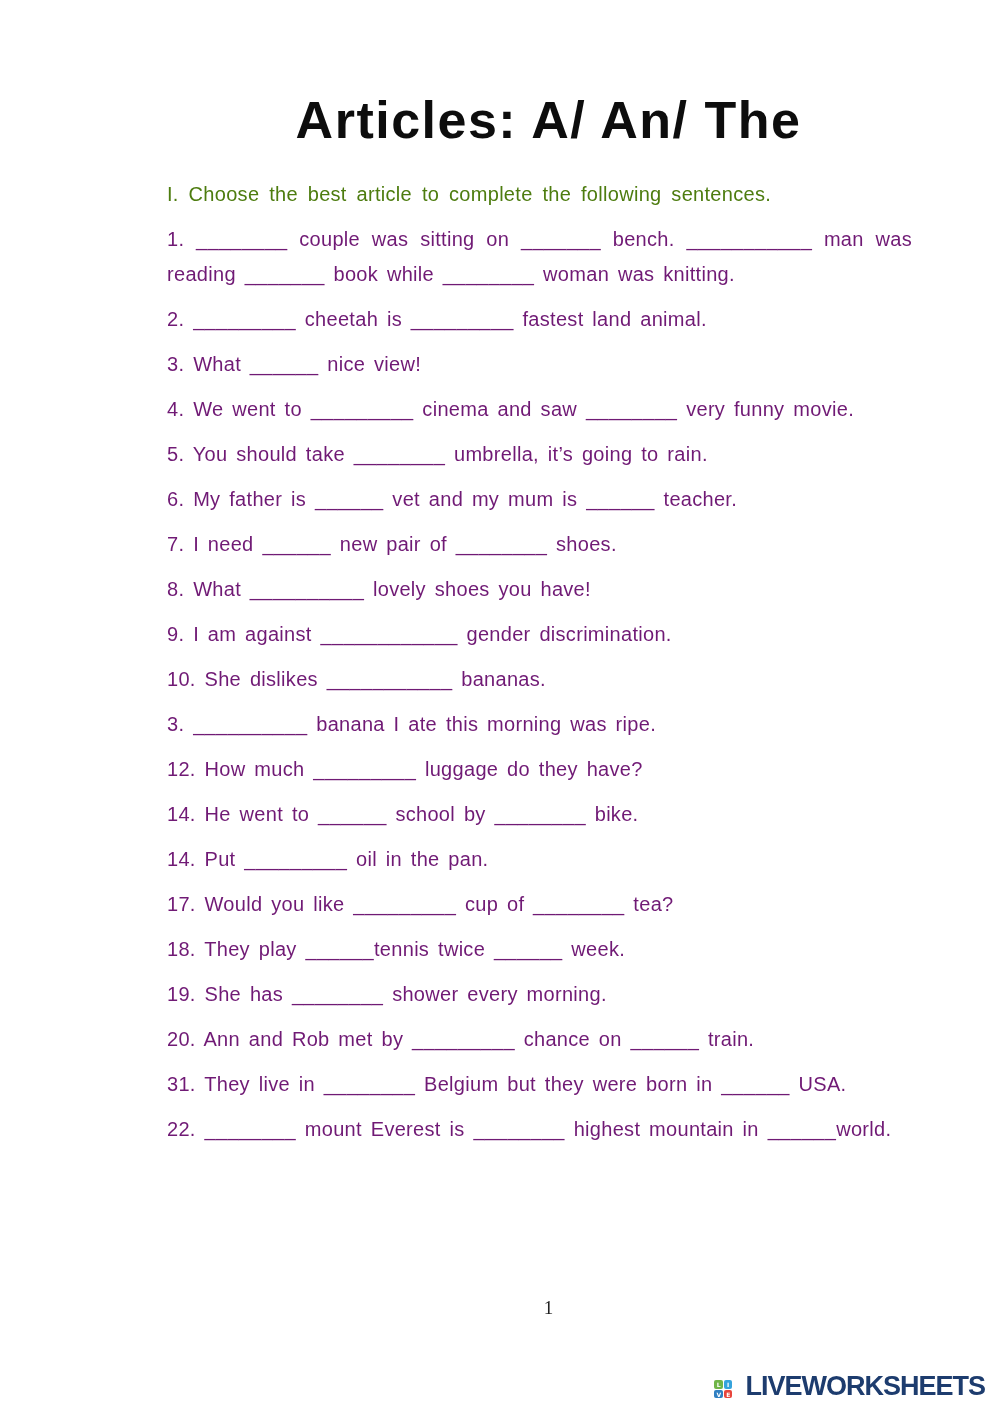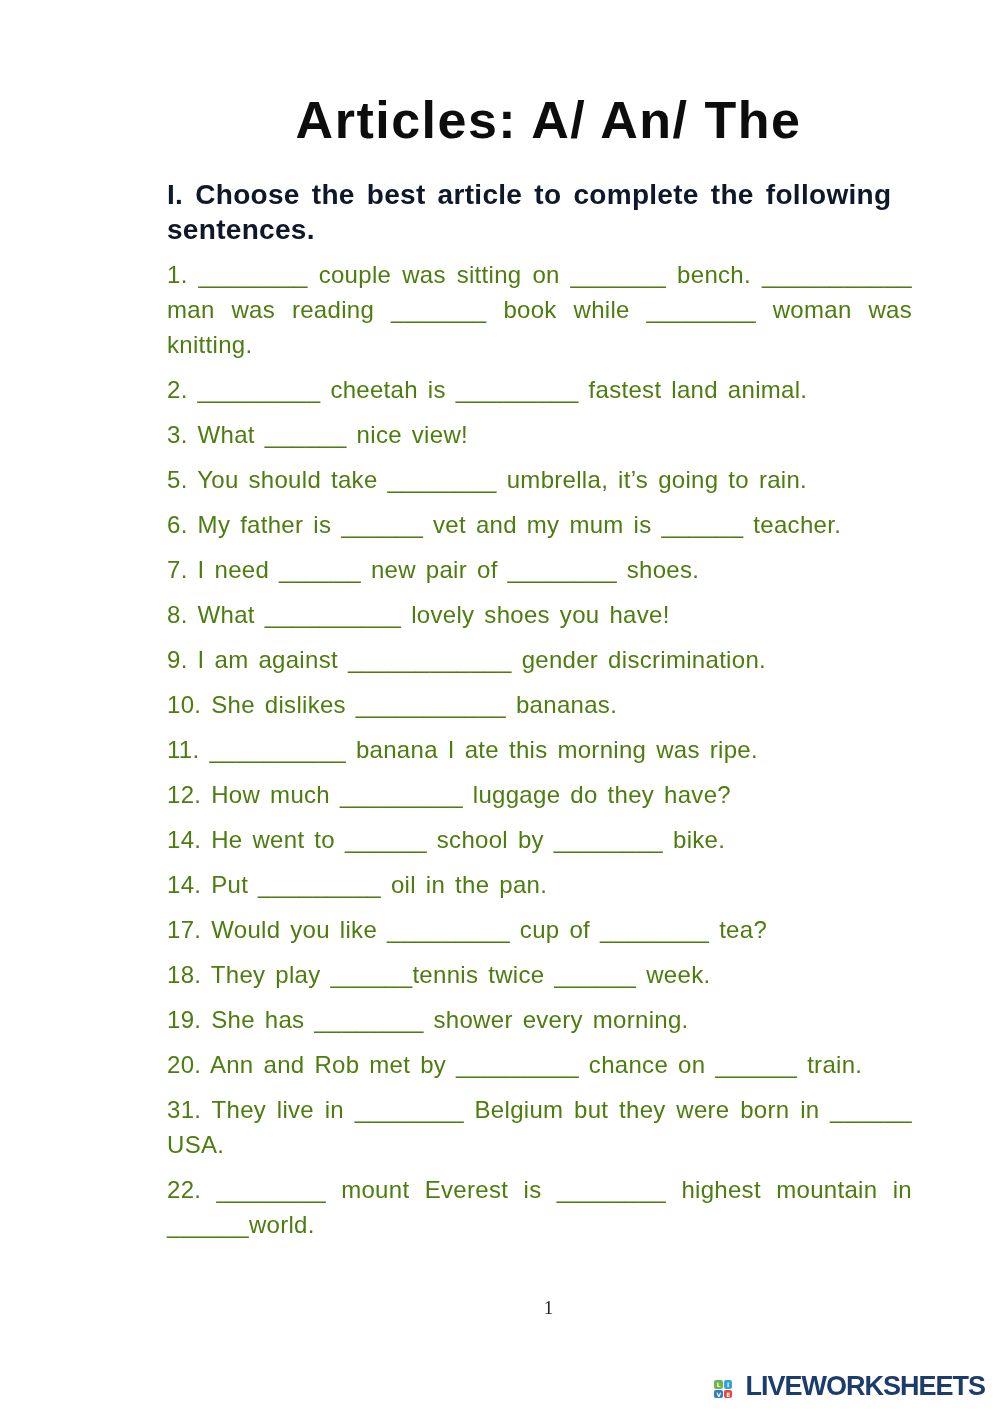--- a/index.html
+++ b/index.html
@@ -31,35 +31,35 @@
     text-align: center;
     font-size: 52px;
     line-height: 50px;
     font-weight: bold;
     letter-spacing: 1.5px;
     color: #0d0d0d;
     white-space: nowrap;
   }
   .instruction {
     margin: 32px 0 10px 0;
-    font-size: 28px;
+    font-size: 20px;
     line-height: 35px;
-    font-weight: bold;
+    font-weight: normal;
     letter-spacing: 0.3px;
     word-spacing: 4px;
-    color: #0f172a;
+    color: #4d7c0f;
   }
   .sentence {
     margin: 0 18px 10px 0;
-    font-size: 24px;
+    font-size: 20px;
     line-height: 35px;
     letter-spacing: 0.3px;
     word-spacing: 3px;
     text-align: justify;
-    color: #4d7c0f;
+    color: #701a75;
   }
   .page-number {
     position: absolute;
     left: 167px;
     top: 1297px;
     width: 763px;
     text-align: center;
     font-family: "Liberation Serif", "DejaVu Serif", serif;
     font-size: 19px;
     color: #222222;
@@ -105,27 +105,28 @@
 <div class="page">
 
   <div class="content">
     <h1 class="title">Articles: A/ An/ The</h1>
 
     <p class="instruction">I. Choose the best article to complete the following sentences.</p>
 
     <p class="sentence">1. ________ couple was sitting on _______ bench. ___________ man was reading _______ book while ________ woman was knitting.</p>
     <p class="sentence">2. _________ cheetah is _________ fastest land animal.</p>
     <p class="sentence">3. What ______ nice view!</p>
+    <p class="sentence">4. We went to _________ cinema and saw ________ very funny movie.</p>
     <p class="sentence">5. You should take ________ umbrella, it’s going to rain.</p>
     <p class="sentence">6. My father is ______ vet and my mum is ______ teacher.</p>
     <p class="sentence">7. I need ______ new pair of ________ shoes.</p>
     <p class="sentence">8. What __________ lovely shoes you have!</p>
     <p class="sentence">9. I am against ____________ gender discrimination.</p>
     <p class="sentence">10. She dislikes ___________ bananas.</p>
-    <p class="sentence">11. __________ banana I ate this morning was ripe.</p>
+    <p class="sentence">3. __________ banana I ate this morning was ripe.</p>
     <p class="sentence">12. How much _________ luggage do they have?</p>
     <p class="sentence">14. He went to ______ school by ________ bike.</p>
     <p class="sentence">14. Put _________ oil in the pan.</p>
     <p class="sentence">17. Would you like _________ cup of ________ tea?</p>
     <p class="sentence">18. They play ______tennis twice ______ week.</p>
     <p class="sentence">19. She has ________ shower every morning.</p>
     <p class="sentence">20. Ann and Rob met by _________ chance on ______ train.</p>
     <p class="sentence">31. They live in ________ Belgium but they were born in ______ USA.</p>
     <p class="sentence">22. ________ mount Everest is ________ highest mountain in ______world.</p>
   </div>

